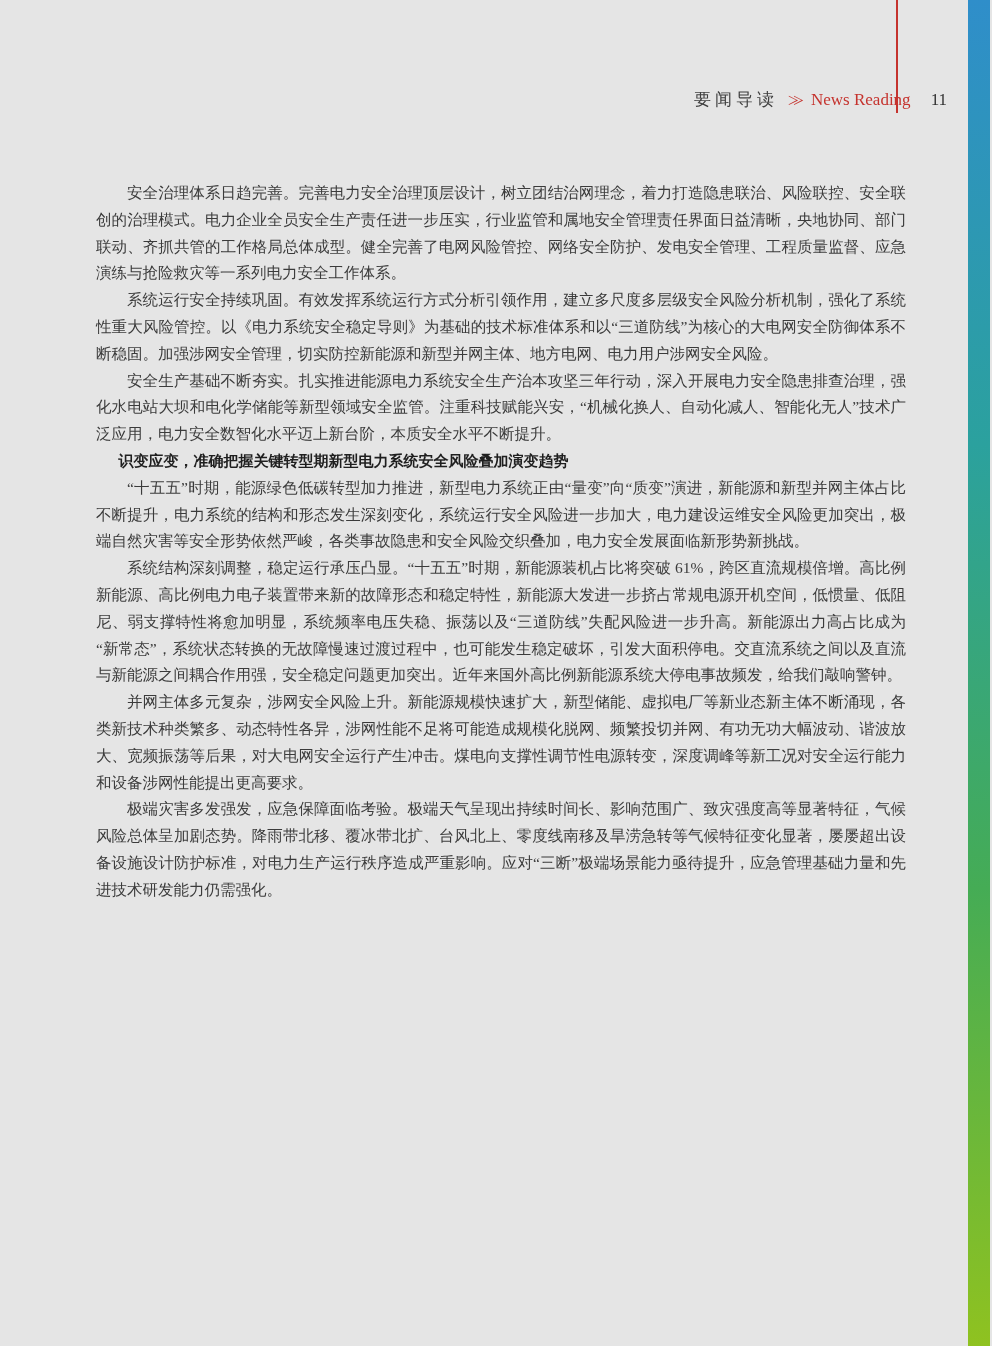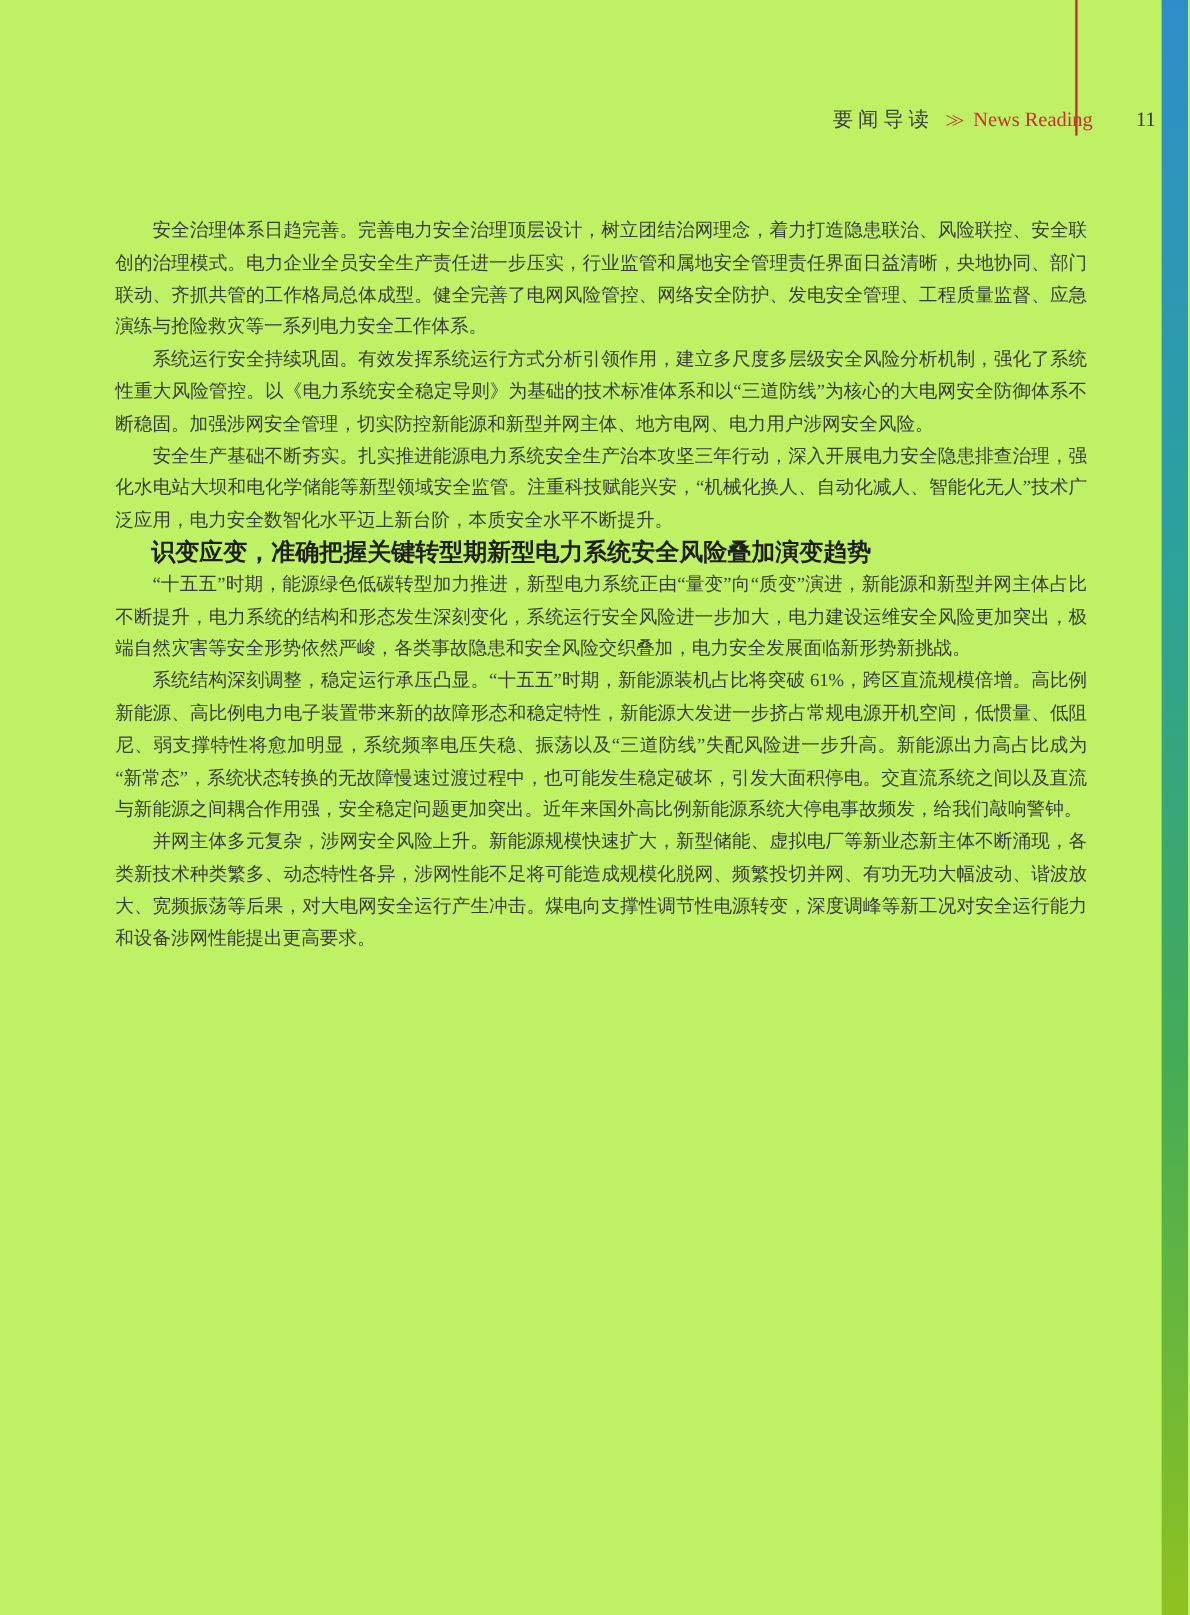--- a/index.html
+++ b/index.html
@@ -1,20 +1,20 @@
 <!DOCTYPE html>
 <html lang="zh"><head>
 <meta charset="utf-8">
 <style>
   html, body { margin: 0; padding: 0; background: #ffffff; }
   .page {
     position: relative;
     width: 992px;
     height: 1346px;
-    background: #bef264;
+    background: #e5e5e5;
     overflow: hidden;
     font-family: "Liberation Serif", "DejaVu Serif", serif;
   }
 
   
   .edge-bar {
     position: absolute;
     top: 0;
     left: 968px;
     width: 22px;
@@ -42,40 +42,40 @@
     left: 694px;
     display: flex;
     align-items: baseline;
     white-space: nowrap;
     font-size: 17px;
     color: #3f3f3f;
   }
   .header .cn { letter-spacing: 4px; margin-right: 10px; }
   .header .chevron { color: #c5332e; margin-right: 7px; font-size: 16px; }
   .header .en { color: #c5332e; }
-  .header .pageno { margin-left: 36px; color: #333333; }
+  .header .pageno { margin-left: 20px; color: #333333; }
 
   .article {
     position: absolute;
     top: 180px;
     left: 96px;
     width: 810px;
     font-size: 15.5px;
     line-height: 26.8px;
     color: #3b3b3b;
     text-align: justify;
   }
   .article p {
     margin: 0;
     text-indent: 2em;
   }
   .article h3 {
     margin: 0;
     font-family: "Liberation Sans", "DejaVu Sans", sans-serif;
-    font-size: 20px;
+    font-size: 15px;
     line-height: 26.8px;
     font-weight: 700;
     color: #1f1f1f;
     text-indent: 1.5em;
   }
 </style>
 </head>
 <body>
 
 <div class="page">
@@ -91,15 +91,16 @@
   </div>
 
   <div class="article">
     <p>安全治理体系日趋完善。完善电力安全治理顶层设计，树立团结治网理念，着力打造隐患联治、风险联控、安全联创的治理模式。电力企业全员安全生产责任进一步压实，行业监管和属地安全管理责任界面日益清晰，央地协同、部门联动、齐抓共管的工作格局总体成型。健全完善了电网风险管控、网络安全防护、发电安全管理、工程质量监督、应急演练与抢险救灾等一系列电力安全工作体系。</p>
     <p>系统运行安全持续巩固。有效发挥系统运行方式分析引领作用，建立多尺度多层级安全风险分析机制，强化了系统性重大风险管控。以《电力系统安全稳定导则》为基础的技术标准体系和以“三道防线”为核心的大电网安全防御体系不断稳固。加强涉网安全管理，切实防控新能源和新型并网主体、地方电网、电力用户涉网安全风险。</p>
     <p>安全生产基础不断夯实。扎实推进能源电力系统安全生产治本攻坚三年行动，深入开展电力安全隐患排查治理，强化水电站大坝和电化学储能等新型领域安全监管。注重科技赋能兴安，“机械化换人、自动化减人、智能化无人”技术广泛应用，电力安全数智化水平迈上新台阶，本质安全水平不断提升。</p>
     <h3>识变应变，准确把握关键转型期新型电力系统安全风险叠加演变趋势</h3>
     <p>“十五五”时期，能源绿色低碳转型加力推进，新型电力系统正由“量变”向“质变”演进，新能源和新型并网主体占比不断提升，电力系统的结构和形态发生深刻变化，系统运行安全风险进一步加大，电力建设运维安全风险更加突出，极端自然灾害等安全形势依然严峻，各类事故隐患和安全风险交织叠加，电力安全发展面临新形势新挑战。</p>
     <p>系统结构深刻调整，稳定运行承压凸显。“十五五”时期，新能源装机占比将突破 61%，跨区直流规模倍增。高比例新能源、高比例电力电子装置带来新的故障形态和稳定特性，新能源大发进一步挤占常规电源开机空间，低惯量、低阻尼、弱支撑特性将愈加明显，系统频率电压失稳、振荡以及“三道防线”失配风险进一步升高。新能源出力高占比成为“新常态”，系统状态转换的无故障慢速过渡过程中，也可能发生稳定破坏，引发大面积停电。交直流系统之间以及直流与新能源之间耦合作用强，安全稳定问题更加突出。近年来国外高比例新能源系统大停电事故频发，给我们敲响警钟。</p>
     <p>并网主体多元复杂，涉网安全风险上升。新能源规模快速扩大，新型储能、虚拟电厂等新业态新主体不断涌现，各类新技术种类繁多、动态特性各异，涉网性能不足将可能造成规模化脱网、频繁投切并网、有功无功大幅波动、谐波放大、宽频振荡等后果，对大电网安全运行产生冲击。煤电向支撑性调节性电源转变，深度调峰等新工况对安全运行能力和设备涉网性能提出更高要求。</p>
+    <p>极端灾害多发强发，应急保障面临考验。极端天气呈现出持续时间长、影响范围广、致灾强度高等显著特征，气候风险总体呈加剧态势。降雨带北移、覆冰带北扩、台风北上、零度线南移及旱涝急转等气候特征变化显著，屡屡超出设备设施设计防护标准，对电力生产运行秩序造成严重影响。应对“三断”极端场景能力亟待提升，应急管理基础力量和先进技术研发能力仍需强化。</p>
   </div>
 
 </div>
 
 </body></html>

